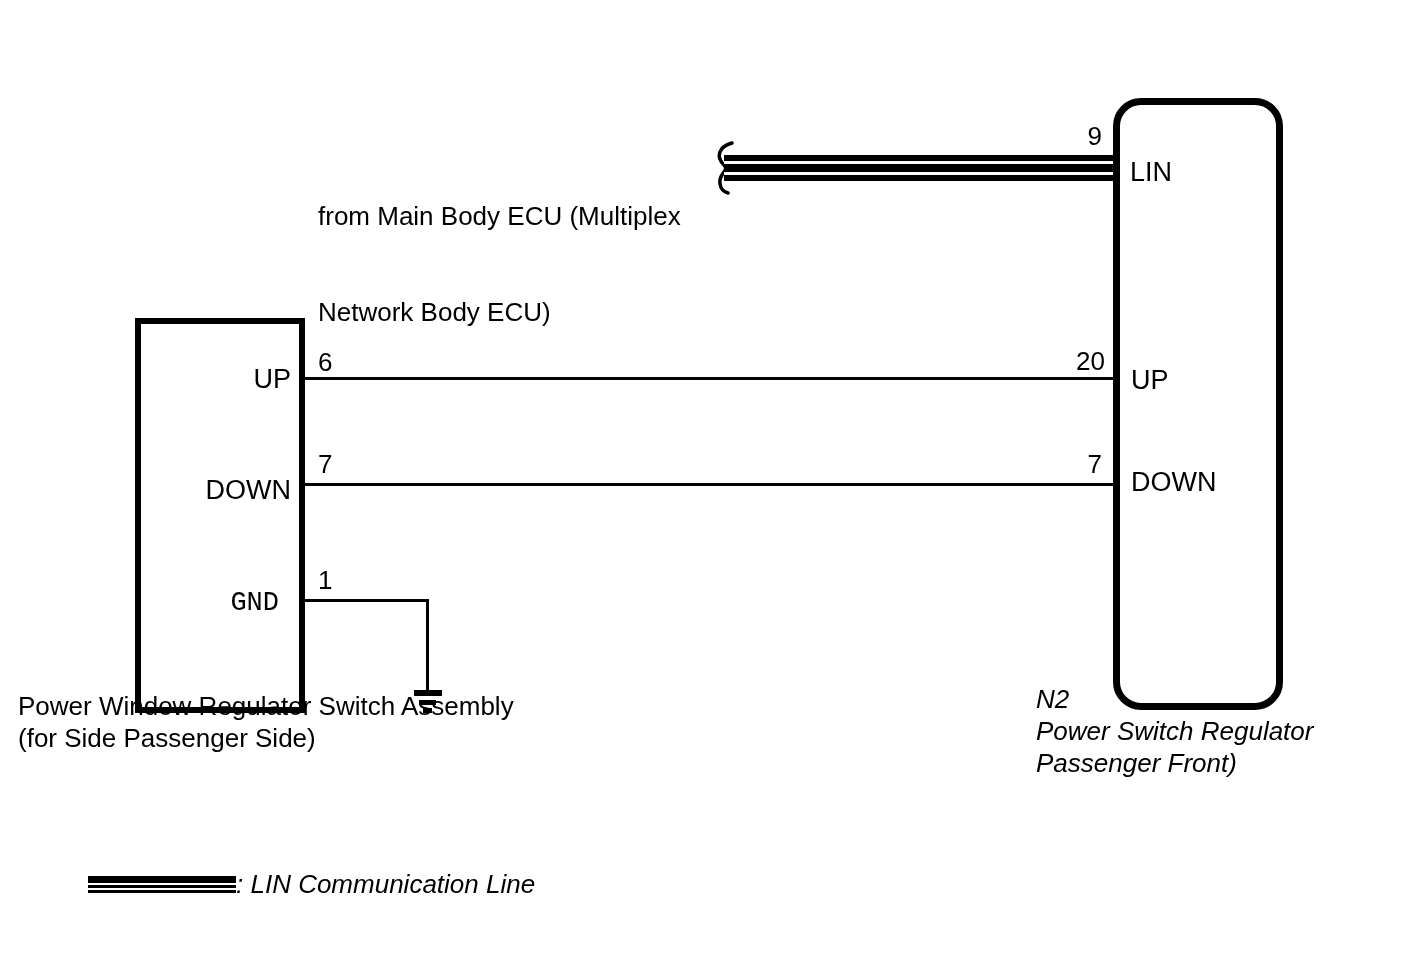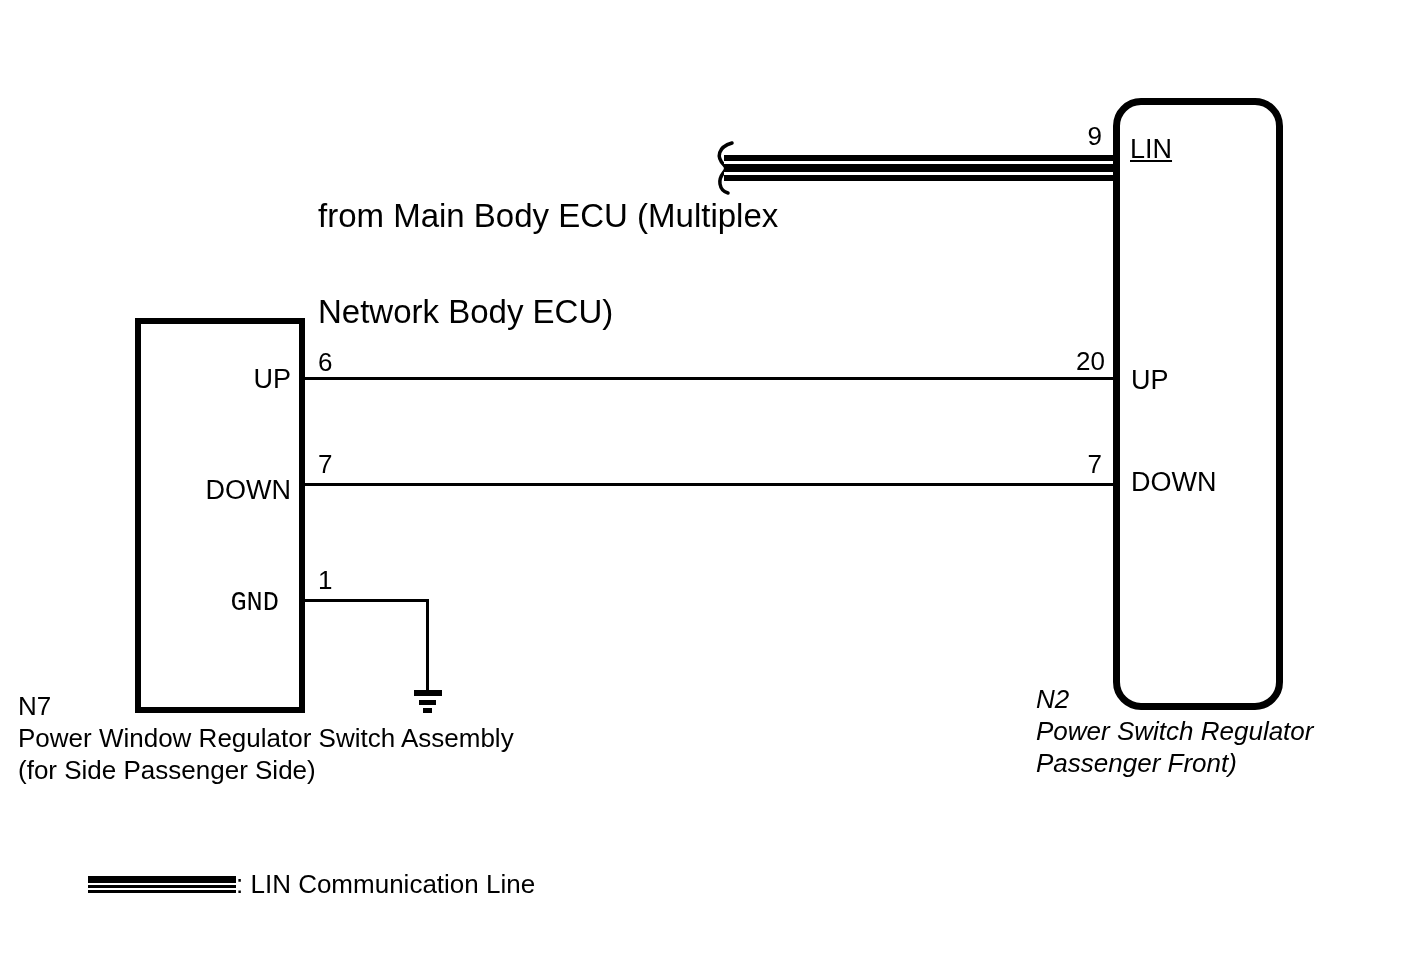--- a/index.html
+++ b/index.html
@@ -5,21 +5,21 @@
   html,body{margin:0;padding:0;background:#ffffff;}
   .canvas{
     position:relative;
     width:1424px;height:959px;
     background:#ffffff;
     font-family:"Liberation Sans", sans-serif;
     color:#000;
     overflow:hidden;
   }
   .abs{position:absolute;}
-  .txt{font-size:33px;line-height:32px;white-space:pre;}
+  .txt{font-size:26px;line-height:32px;white-space:pre;}
   .pin-num{font-size:26px;line-height:26px;}
   .pin-label{font-size:27px;line-height:27px;}
   .caption{font-size:26px;line-height:32px;}
   .right-align{text-align:right;}
   .box-sharp{
     border:6px solid #000;
     background:#fff;
     box-sizing:border-box;
   }
   .box-round{
@@ -86,34 +86,33 @@
   <div class="abs pin-label right-align" style="left:148px;top:590px;width:131px;font-family:Liberation Mono, monospace;">GND</div>
 
   <div class="abs pin-num" style="left:318px;top:349px;">6</div>
   <div class="abs pin-num" style="left:318px;top:451px;">7</div>
   <div class="abs pin-num" style="left:318px;top:567px;">1</div>
 
   <div class="abs pin-num right-align" style="left:1040px;top:123px;width:62px;">9</div>
   <div class="abs pin-num right-align" style="left:1040px;top:348px;width:65px;">20</div>
   <div class="abs pin-num right-align" style="left:1040px;top:451px;width:62px;">7</div>
 
-  <div class="abs pin-label" style="left:1130px;top:136px;text-decoration:underline;">LIN</div>
+  <div class="abs pin-label" style="left:1130px;top:159px;">LIN</div>
   <div class="abs pin-label" style="left:1131px;top:367px;">UP</div>
   <div class="abs pin-label" style="left:1131px;top:469px;">DOWN</div>
 
   <div class="abs caption" style="left:18px;top:690px;">
-    <div>N7</div>
     <div>Power Window Regulator Switch Assembly</div>
     <div>(for Side Passenger Side)</div>
   </div>
 
   <div class="abs caption" style="left:1036px;top:683px;font-style:italic;">
     <div>N2</div>
     <div>Power Switch Regulator</div>
     <div>Passenger Front)</div>
   </div>
 
   <div class="abs legend-row" style="left:88px;top:871px;">
     <div class="lin-swatch"></div>
-    <div class="caption" style="line-height:26px;">: LIN Communication Line</div>
+    <div class="caption" style="line-height:26px;font-style:italic;">: LIN Communication Line</div>
   </div>
 
 </div>
 
 </body></html>

